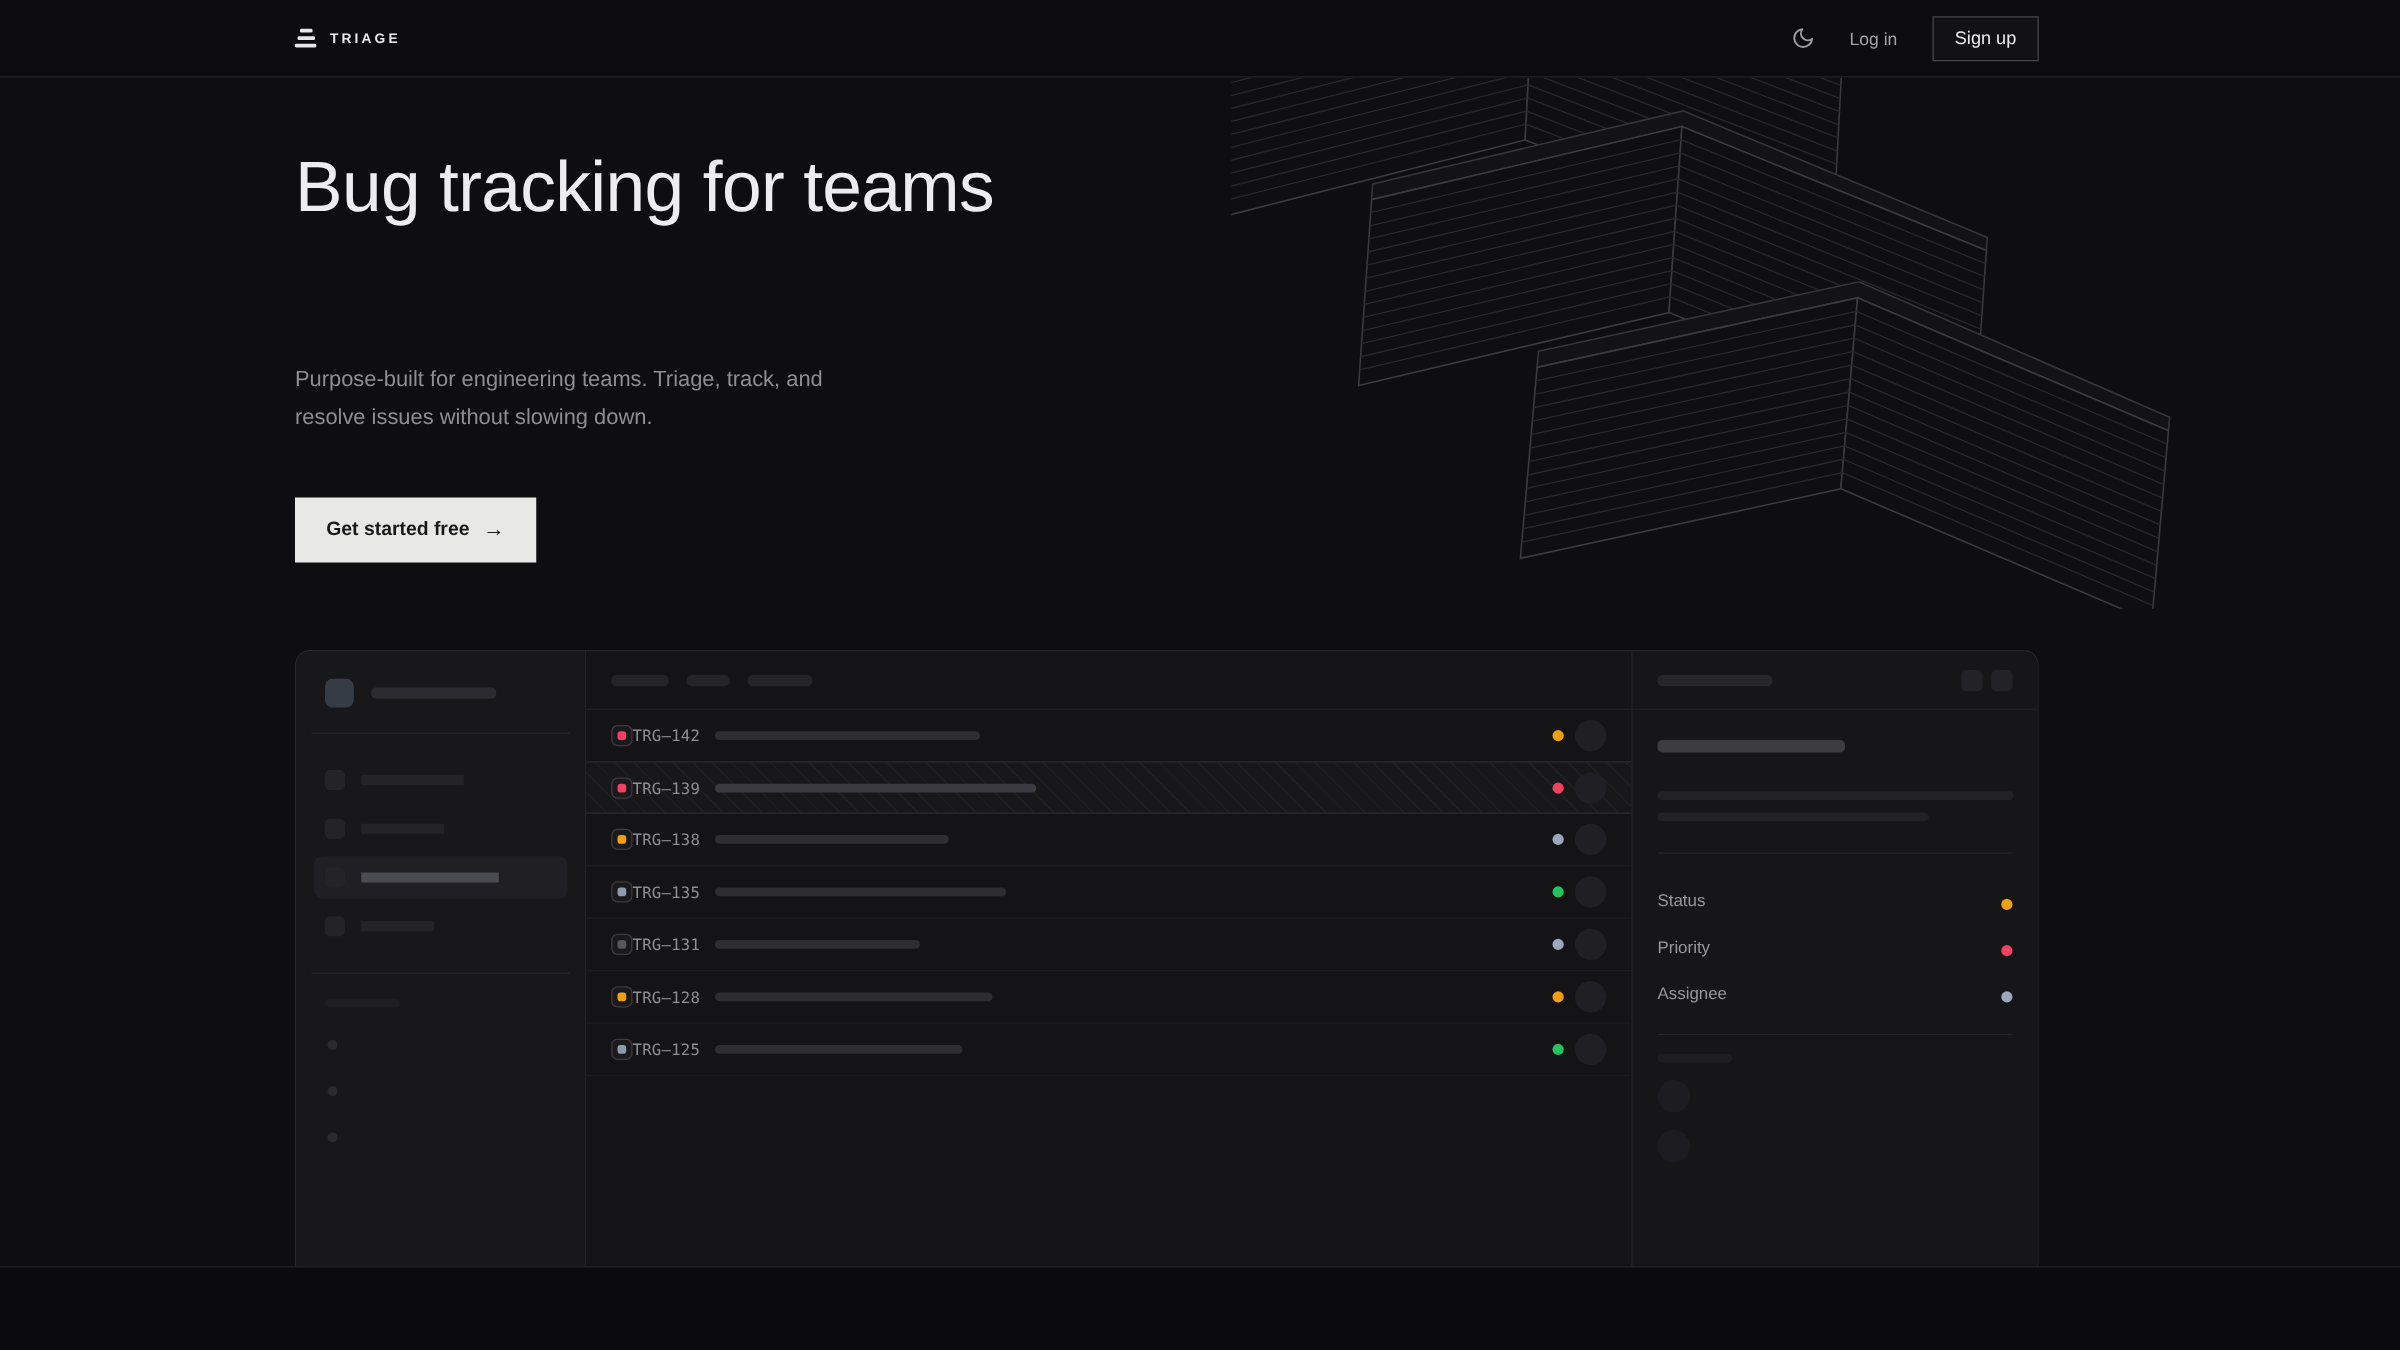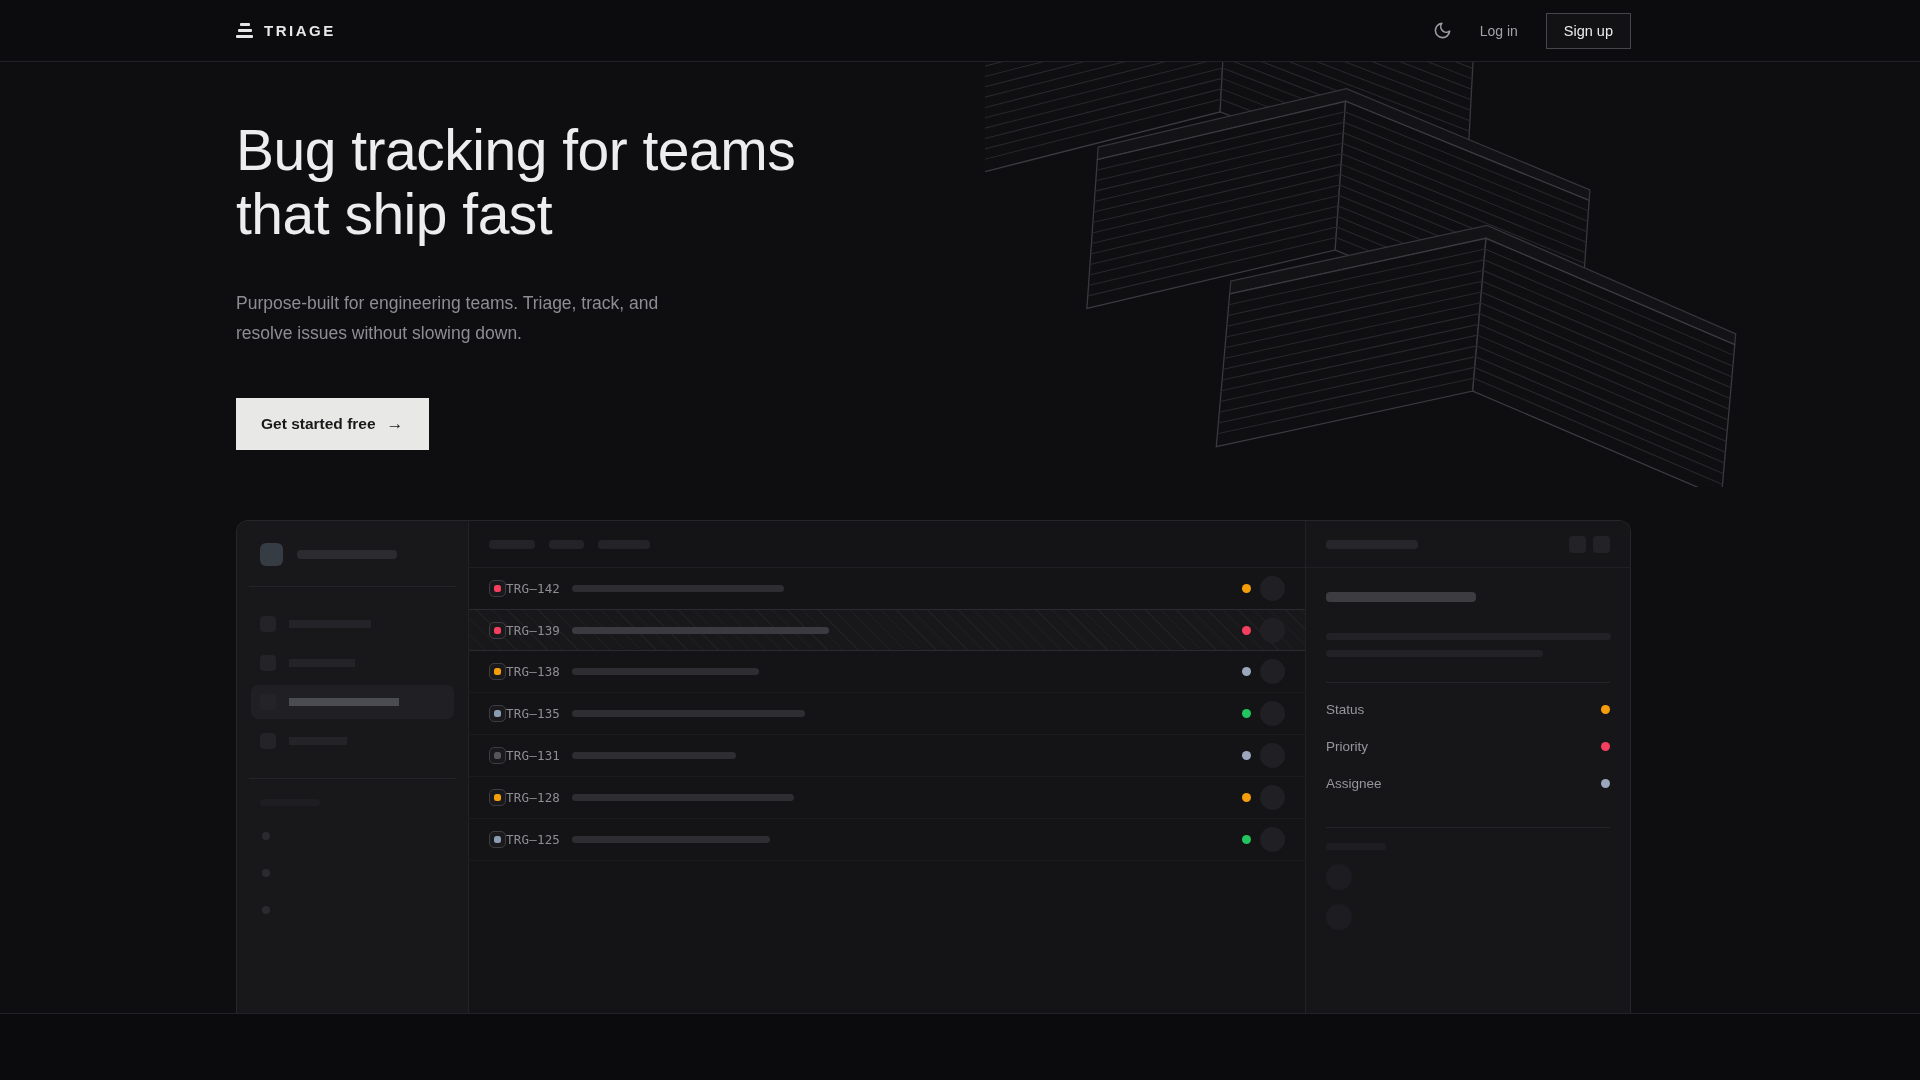--- a/index.html
+++ b/index.html
@@ -19,21 +19,21 @@
     display:flex; align-items:center;
     padding:0 289px 0 236px;
     z-index:30;
   }
   .logo { display:flex; align-items:center; gap:11px; }
   .logo-glyph { display:flex; flex-direction:column; gap:3px; align-items:center; }
   .logo-glyph span { display:block; height:3px; border-radius:1px; background:#e6e6e9; }
   .logo-glyph span:nth-child(1){ width:10px; }
   .logo-glyph span:nth-child(2){ width:14px; }
   .logo-glyph span:nth-child(3){ width:17px; }
-  .logo-text { font-size:15px; font-weight:700; letter-spacing:2.5px; color:#e8e8eb; }
+  .logo-text { font-size:11px; font-weight:700; letter-spacing:2.5px; color:#e8e8eb; }
   .nav-right { margin-left:auto; display:flex; align-items:center; gap:28px; }
   .theme-btn { background:none; border:none; cursor:pointer; color:#9b9ba1; display:flex; align-items:center; }
   .login-link { color:#a2a2a8; font-size:14px; text-decoration:none; cursor:pointer; background:none; border:none; font-family:inherit; }
   .signup-btn {
     background:#121214; color:#ececee; font-size:14.5px; font-family:inherit;
     border:1px solid #46464c; padding:9px 17px; cursor:pointer;
   }
   
   .hero-title {
     position:absolute; left:236px; top:118px;
@@ -109,21 +109,21 @@
   .mk-detail { background:#161619; border-left:1px solid #222226; display:flex; flex-direction:column; }
   .detail-header { height:47px; border-bottom:1px solid #202024; display:flex; align-items:center; padding:0 20px; flex:none; }
   .detail-header .hd-bar { width:92px; height:9px; background:#27272b; }
   .hd-actions { margin-left:auto; display:flex; gap:7px; }
   .hd-actions .hd-btn { width:17px; height:17px; border-radius:4px; background:#232327; border:none; cursor:pointer; }
   .detail-body { padding:24px 20px 0; }
   .detail-title-bar { width:150px; height:10px; background:#3c3c41; border-radius:4px; }
   .detail-desc-1 { width:285px; height:7px; background:#222226; border-radius:4px; margin-top:31px; }
   .detail-desc-2 { width:217px; height:7px; background:#222226; border-radius:4px; margin-top:10px; }
   .detail-divider { height:1px; background:#242428; margin:25px 0 8px; }
-  .prop-row { display:flex; align-items:center; height:37px; cursor:pointer; }
+  .prop-row { display:flex; align-items:flex-end; height:37px; cursor:pointer; }
   .prop-label { font-size:13.5px; color:#96969c; }
   .prop-dot { margin-left:auto; width:9px; height:9px; border-radius:50%; }
   .detail-label { width:60px; height:7px; background:#1e1e22; border-radius:4px; margin-top:15px; }
   .detail-circle { width:26px; height:26px; border-radius:50%; background:#1d1d21; margin-top:14px; }
   
   .footer {
     position:absolute; left:0; top:1013px; width:1920px; height:67px;
     background:#0b0b0d; border-top:1px solid #232327; z-index:25;
   }
 </style>
@@ -193,21 +193,20 @@
       </g>
     </g>
   </defs>
   <use href="#ribbon" transform="translate(0,-118) rotate(3) scale(1.05)"></use>
   <use href="#ribbon" transform="translate(118,16) rotate(4) scale(1.05)"></use>
   <use href="#ribbon" transform="translate(252,148) rotate(5) scale(1.08)"></use>
 </svg>
 
 <h1 class="hero-title">
   <span>Bug tracking for teams</span><br>
-  <span>that ship fast</span>
 </h1>
 <p class="hero-sub">Purpose-built for engineering teams. Triage, track, and resolve issues without slowing down.</p>
 <button class="cta-btn">
   <span>Get started free</span>
   <span class="cta-arrow">→</span>
 </button>
 
 <section class="mockup">
 
   <aside class="mk-sidebar">

